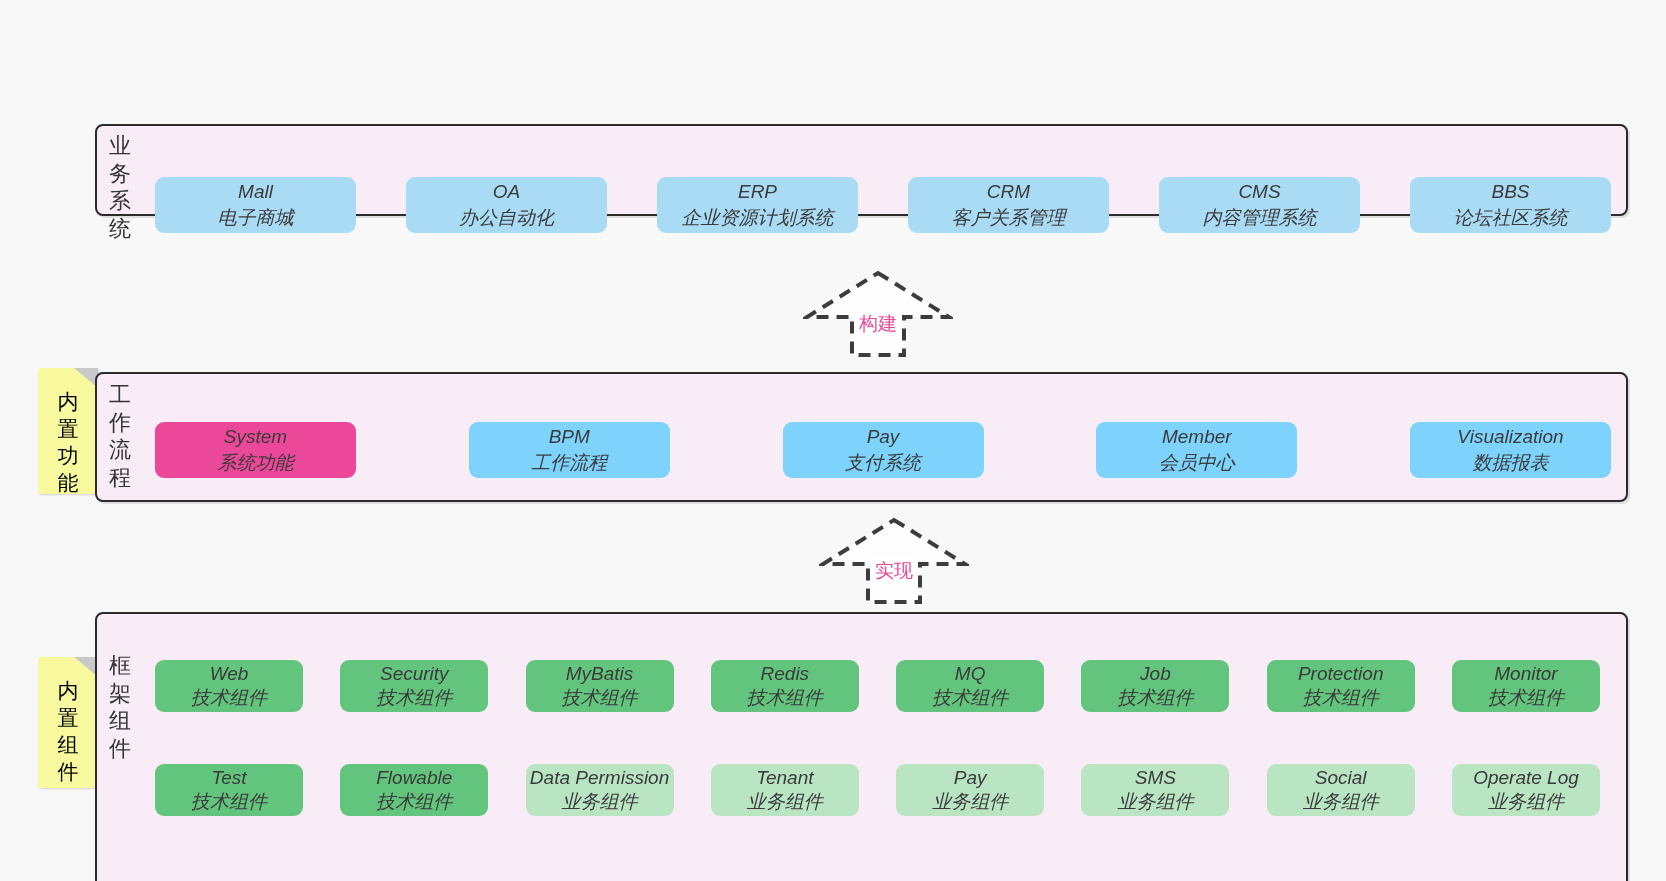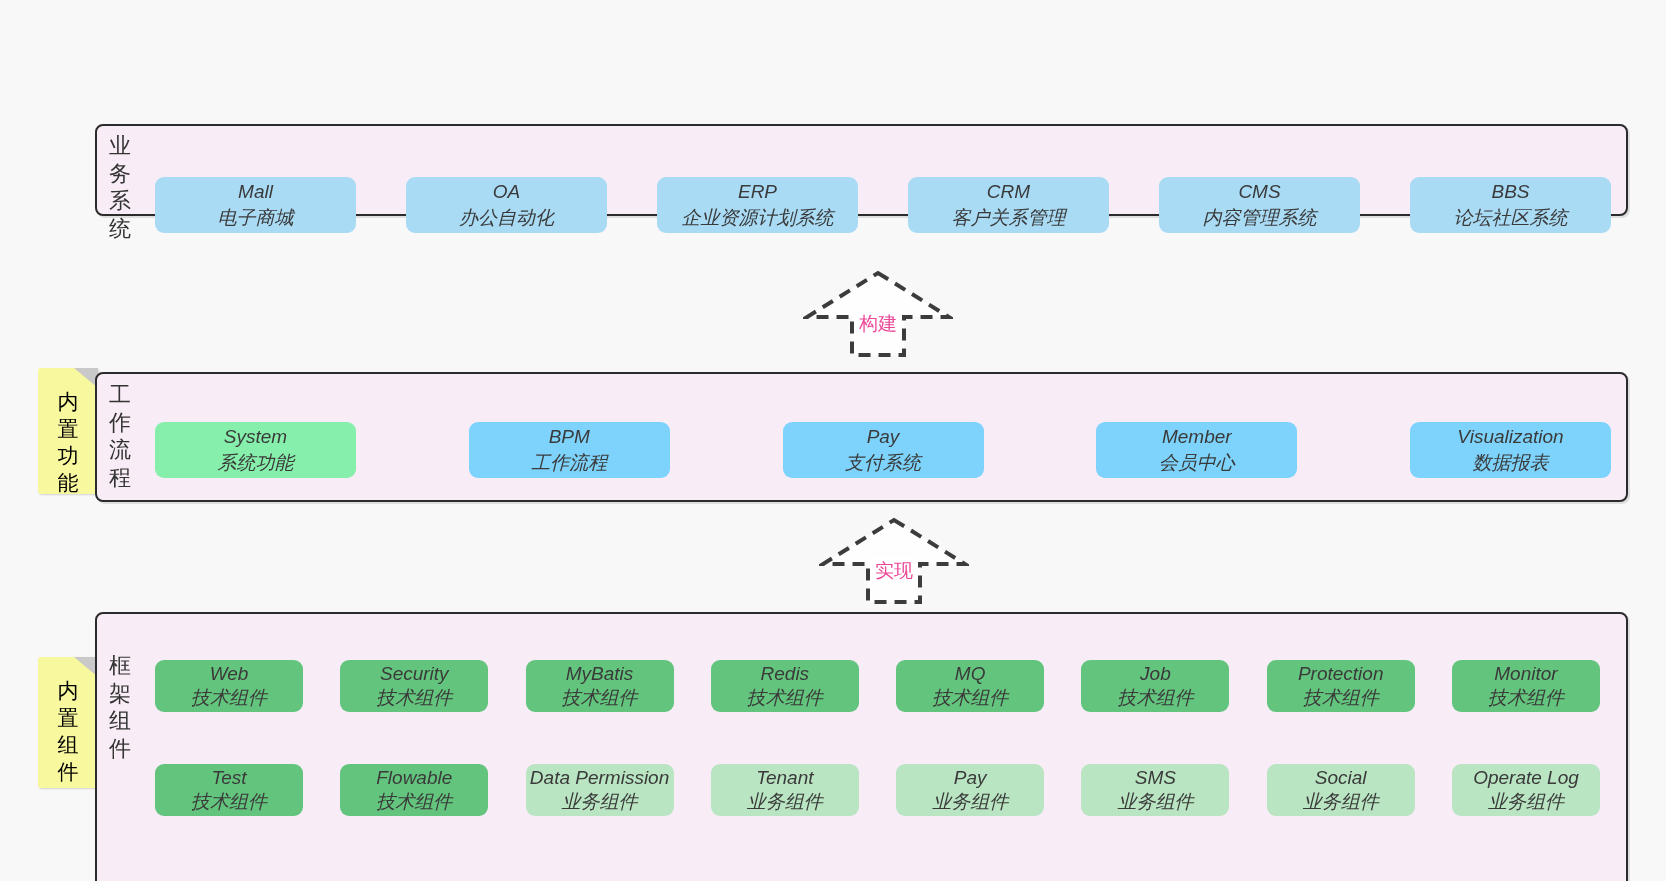--- a/index.html
+++ b/index.html
@@ -66,21 +66,21 @@
     border-radius:9px;
     font-size:19px;
     line-height:26px;
     color:#3a3a3a;
     box-sizing:border-box;
     padding:2px 4px;
   }
   .w200{width:201px;}
   .w148{width:148px;line-height:24px;}
   .blue{background:#a9dbf5;}
-  .red{background:#86efac;}
+  .red{background:#ec4899;}
   .pink{background:#7dd3fc;}
   .green{background:#63c57d;}
   .green-light{background:#b9e5c2;}
 
   
   .sticky{
     position:absolute;
     left:38px;width:60px;
     background:#f8f89e;
     border-radius:3px;

